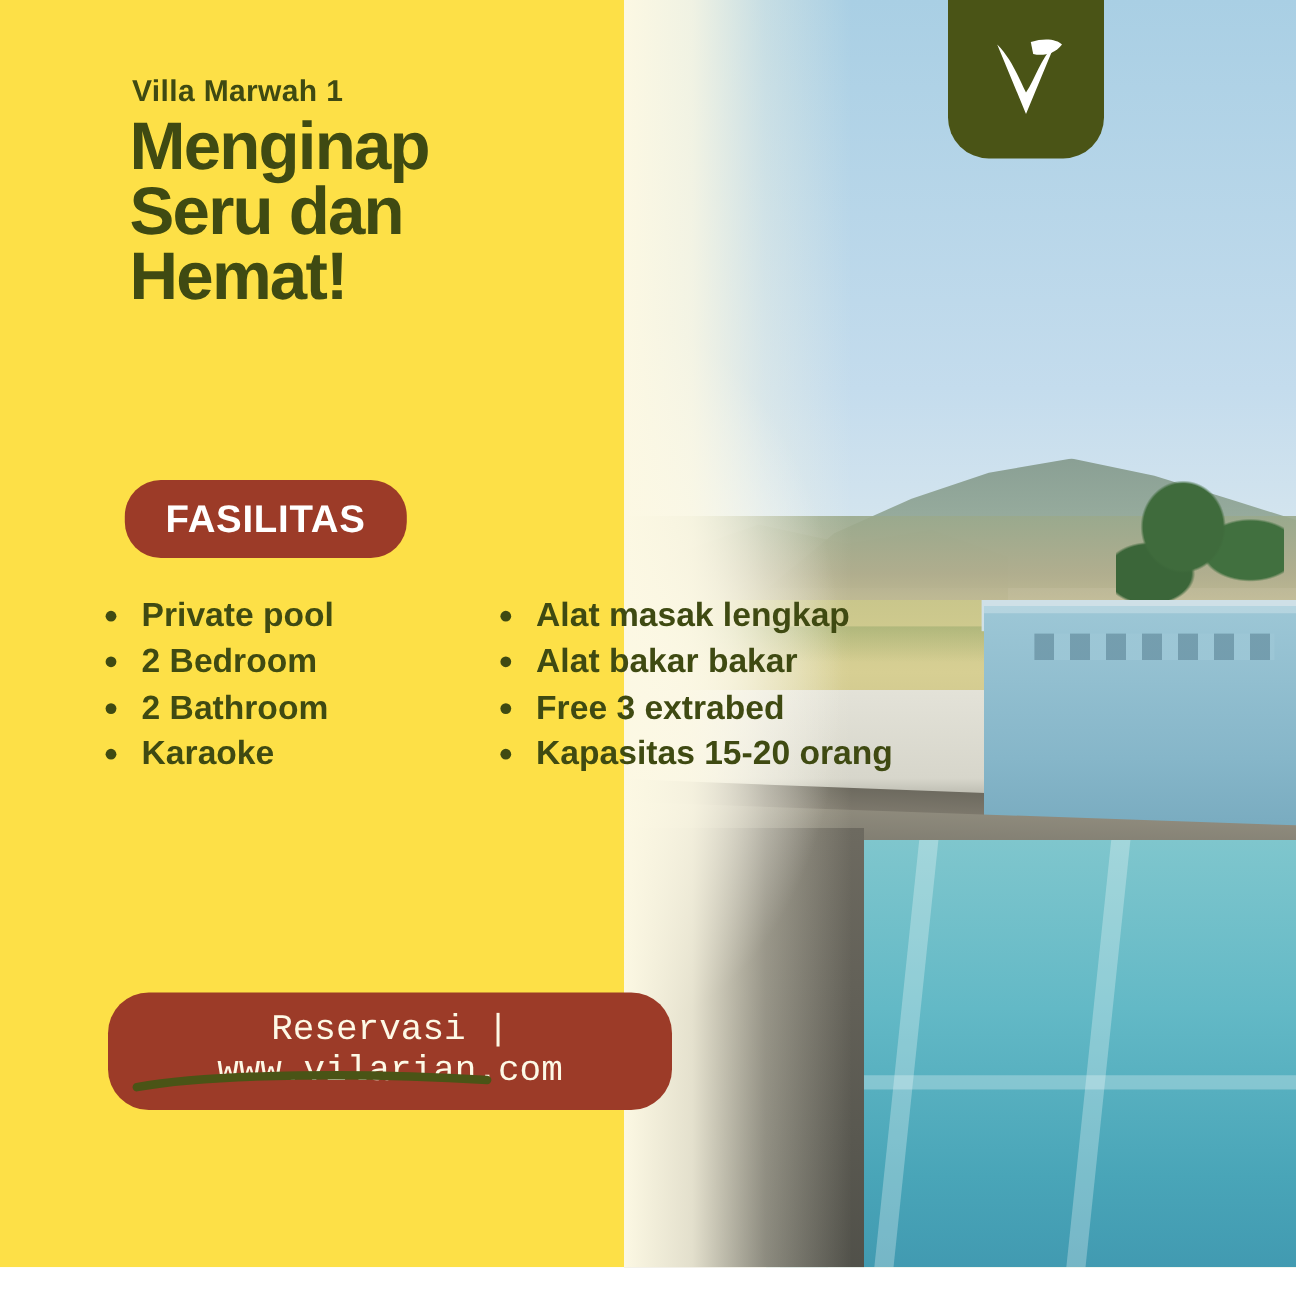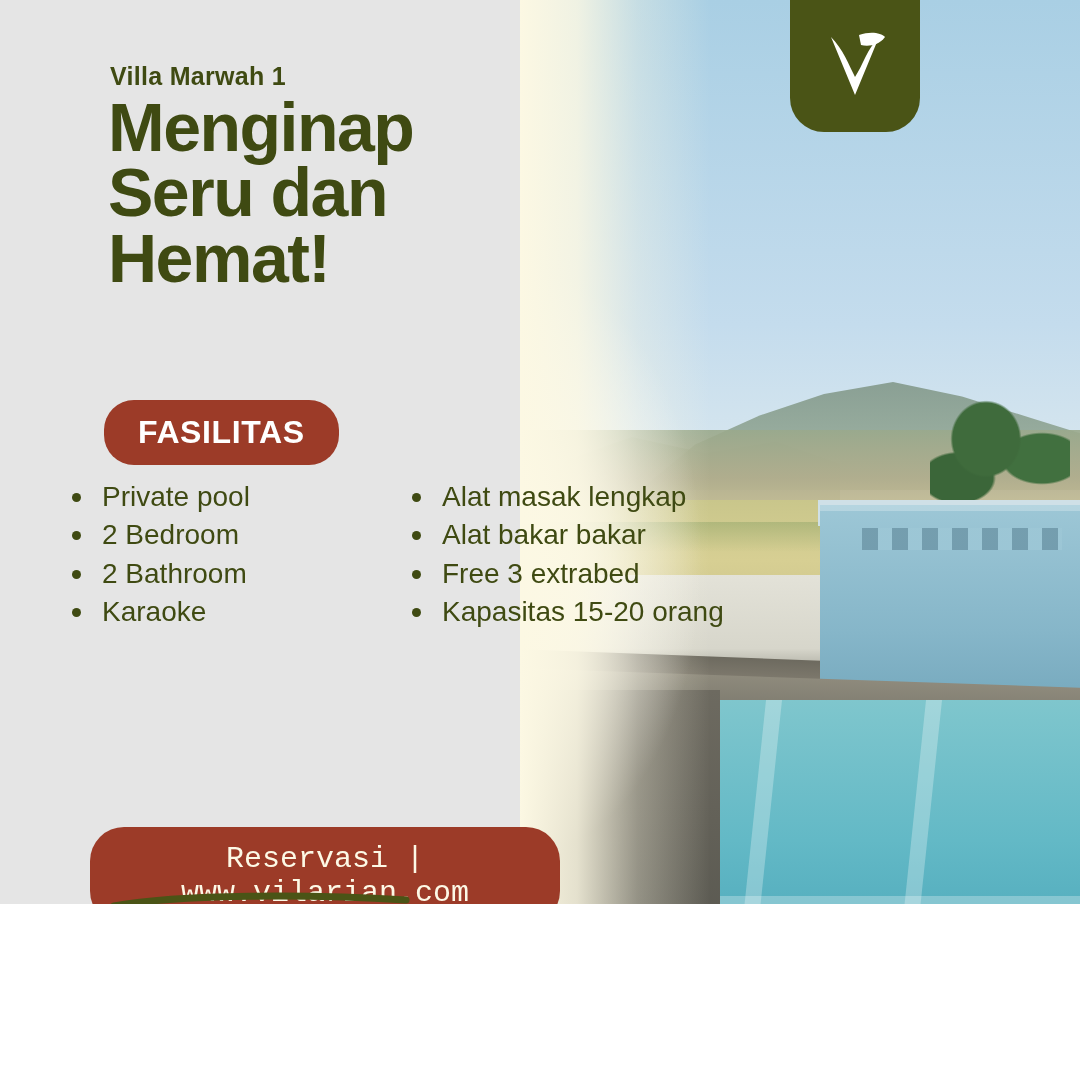--- a/index.html
+++ b/index.html
@@ -6,23 +6,23 @@
     margin: 0;
     padding: 0;
     background: #ffffff;
   }
   body {
     font-family: "Liberation Sans", sans-serif;
   }
   .poster {
     position: relative;
     width: 1080px;
-    height: 904px;
+    height: 1056px;
     overflow: hidden;
-    background: #e5e5e5;
+    background: #fde047;
   }
 
   
   .photo {
     position: absolute;
     top: 0;
     right: 0;
     width: 560px;
     height: 1080px;
     overflow: hidden;
@@ -217,21 +217,21 @@
     top: 62px;
     font-size: 25px;
     font-weight: 700;
     letter-spacing: .3px;
     color: #3f4a12;
   }
   .headline {
     position: absolute;
     left: 108px;
     top: 95px;
-    font-size: 68px;
+    font-size: 56px;
     line-height: .96;
     font-weight: 800;
     letter-spacing: -1.5px;
     color: #3f4a12;
     white-space: pre-line;
   }
   .fasilitas-pill {
     position: absolute;
     left: 104px;
     top: 400px;
@@ -246,22 +246,23 @@
   .lists {
     position: absolute;
     left: 60px;
     top: 478px;
     width: 700px;
     display: flex;
     gap: 40px;
   }
   .list-col {
     list-style: none;
-    margin: 0;
+    margin: 16px;
     padding: 0;
+    font-weight: bold;
   }
   .list-col li {
     position: relative;
     padding-left: 42px;
     font-size: 28px;
     line-height: 1.37;
     color: #3f4a12;
     white-space: nowrap;
   }
   .list-col li::before {

